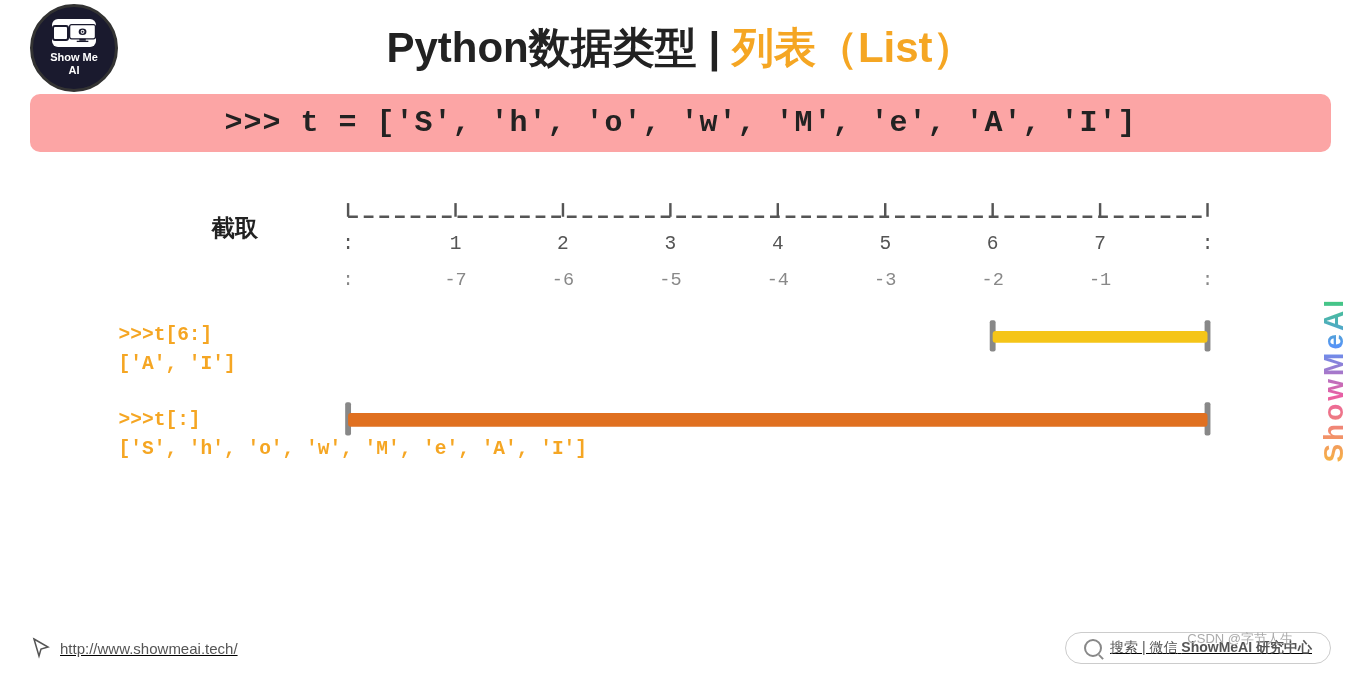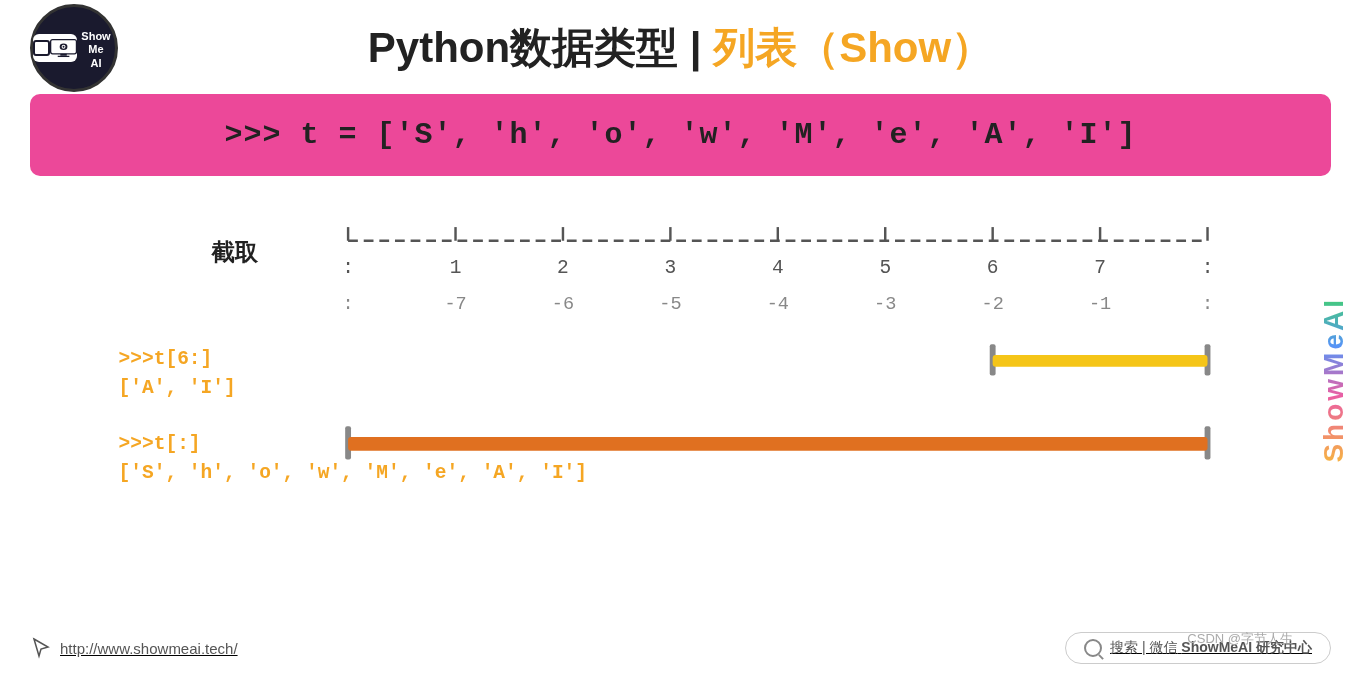--- a/index.html
+++ b/index.html
@@ -32,21 +32,21 @@
     .logo {
       position: absolute;
       left: 0;
       top: 50%;
       transform: translateY(-50%);
       width: 88px;
       height: 88px;
       border-radius: 50%;
       background: #1a1a2e;
       display: flex;
-      flex-direction: row;
+      flex-direction: column;
       align-items: center;
       justify-content: center;
       border: 3px solid #333;
     }
 
     .logo-icon {
       width: 44px;
       height: 28px;
       background: #fff;
       border-radius: 6px;
@@ -80,23 +80,23 @@
       color: #222;
       text-align: center;
     }
 
     .page-title-highlight {
       color: #f5a623;
     }
 
     
     .code-block {
-      background: #ec4899;
+      background: #fca5a5;
       border-radius: 10px;
-      padding: 24px 30px;
+      padding: 12px 30px;
       margin-bottom: 20px;
       text-align: center;
     }
 
     .code-text {
       font-family: 'Courier New', Courier, monospace;
       font-size: 30px;
       font-weight: bold;
       color: #222;
       letter-spacing: 1px;
@@ -210,21 +210,21 @@
           <rect x="16" y="23" width="10" height="3" fill="#1a1a2e"></rect>
           <rect x="12" y="26" width="18" height="2" fill="#1a1a2e"></rect>
         </svg>
       </div>
       <div class="logo-text">
         <span>Show Me</span><br><span>AI</span>
       </div>
     </div>
 
     <h1 class="page-title">
-      <span>Python数据类型 | </span><span class="page-title-highlight">列表（Show）</span>
+      <span>Python数据类型 | </span><span class="page-title-highlight">列表（List）</span>
     </h1>
   </div>
 
   <div class="code-block">
     <span class="code-text">&gt;&gt;&gt; t = ['S', 'h', 'o', 'w', 'M', 'e', 'A', 'I']</span>
   </div>
 
   <div style="position:relative; padding-left: 30px; padding-right: 60px;">
     <svg viewBox="0 0 1240 320" width="1240" height="320" class="diagram-svg">
 

